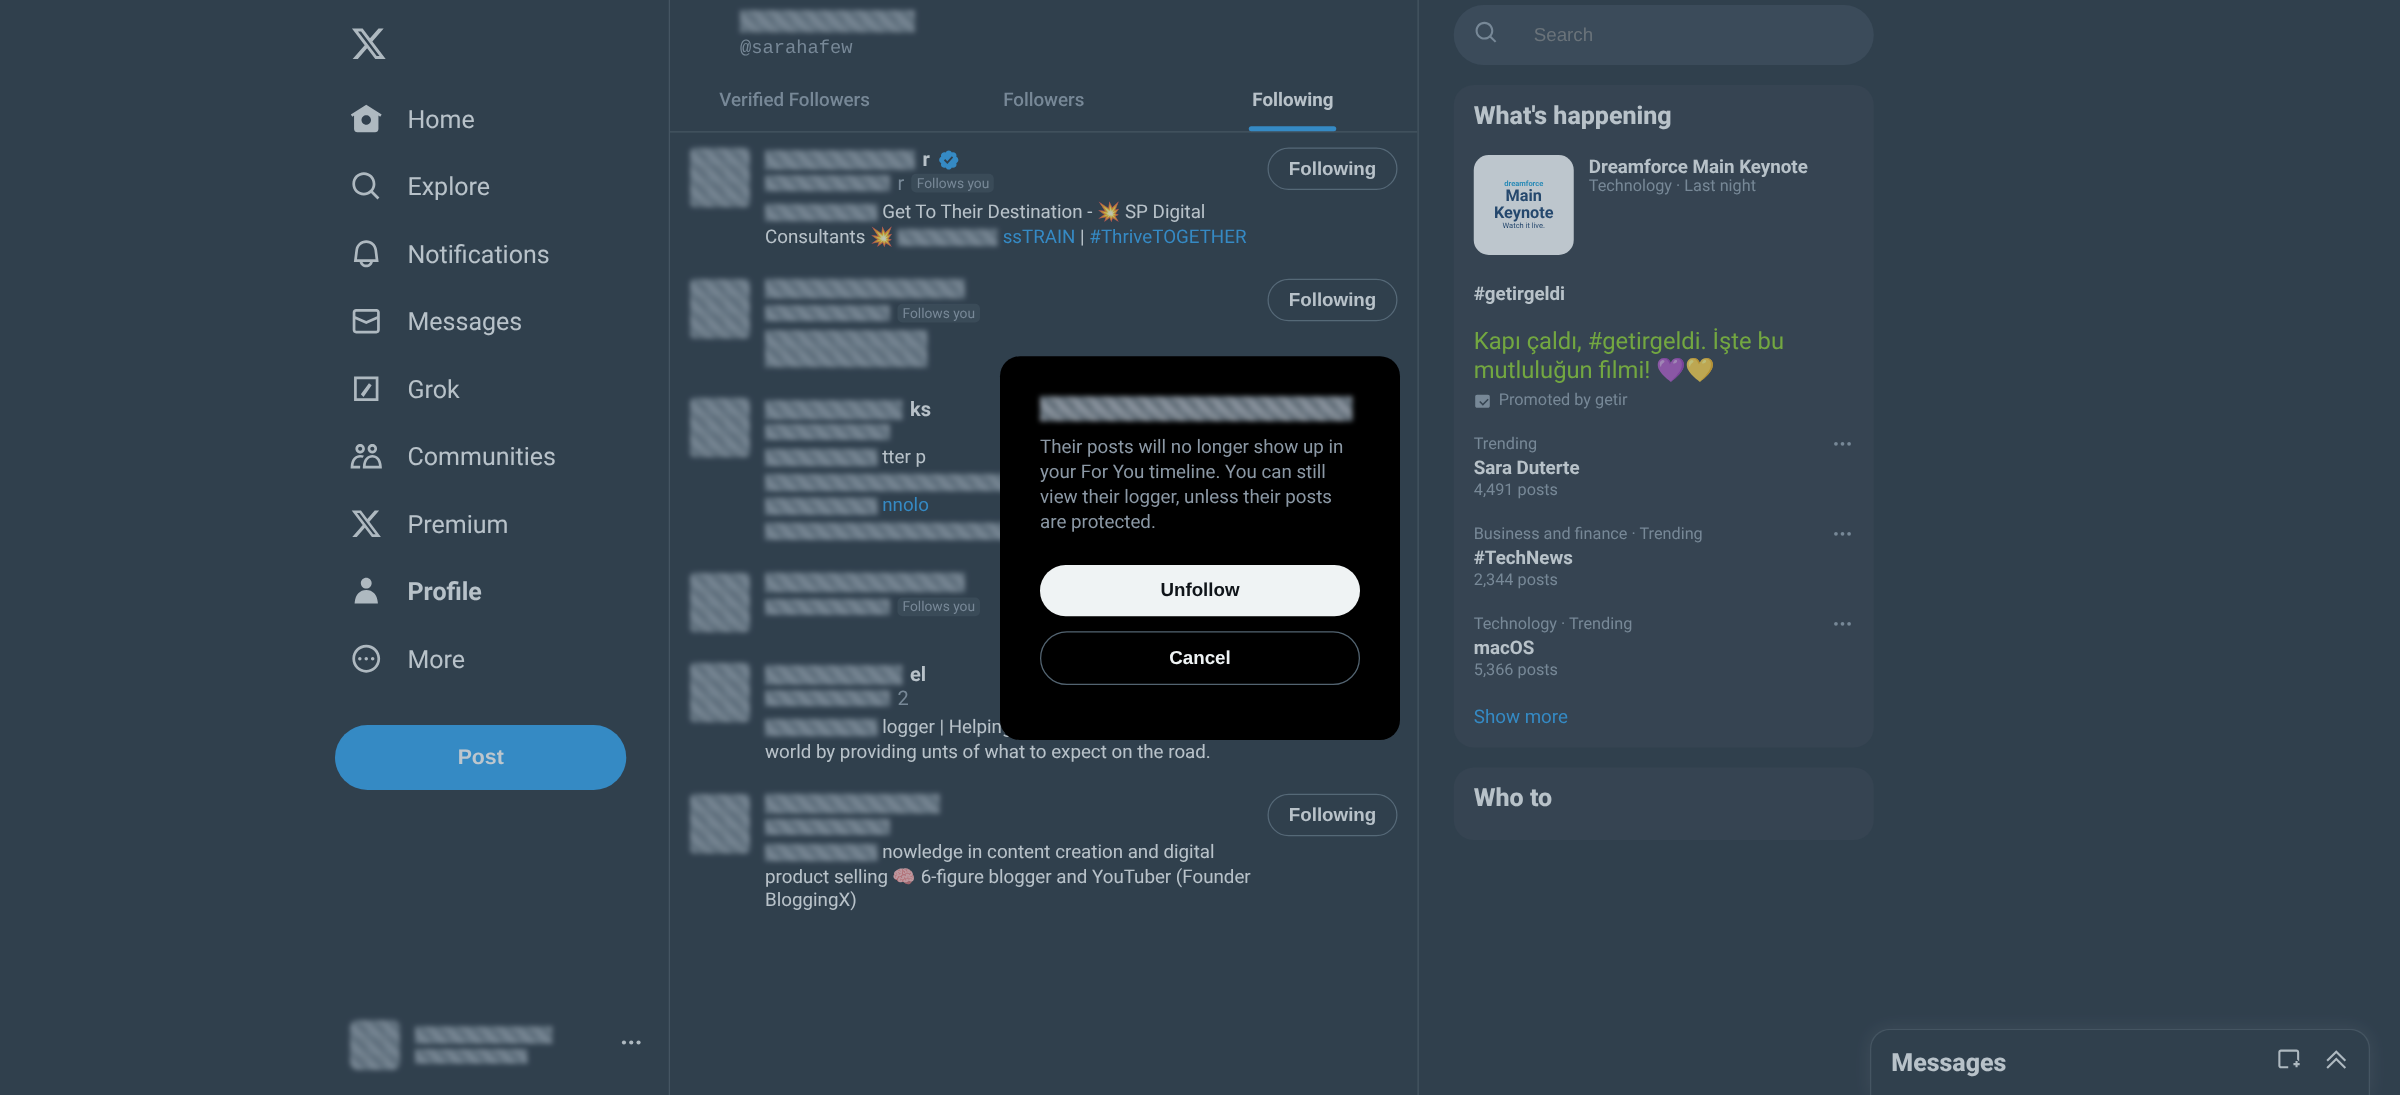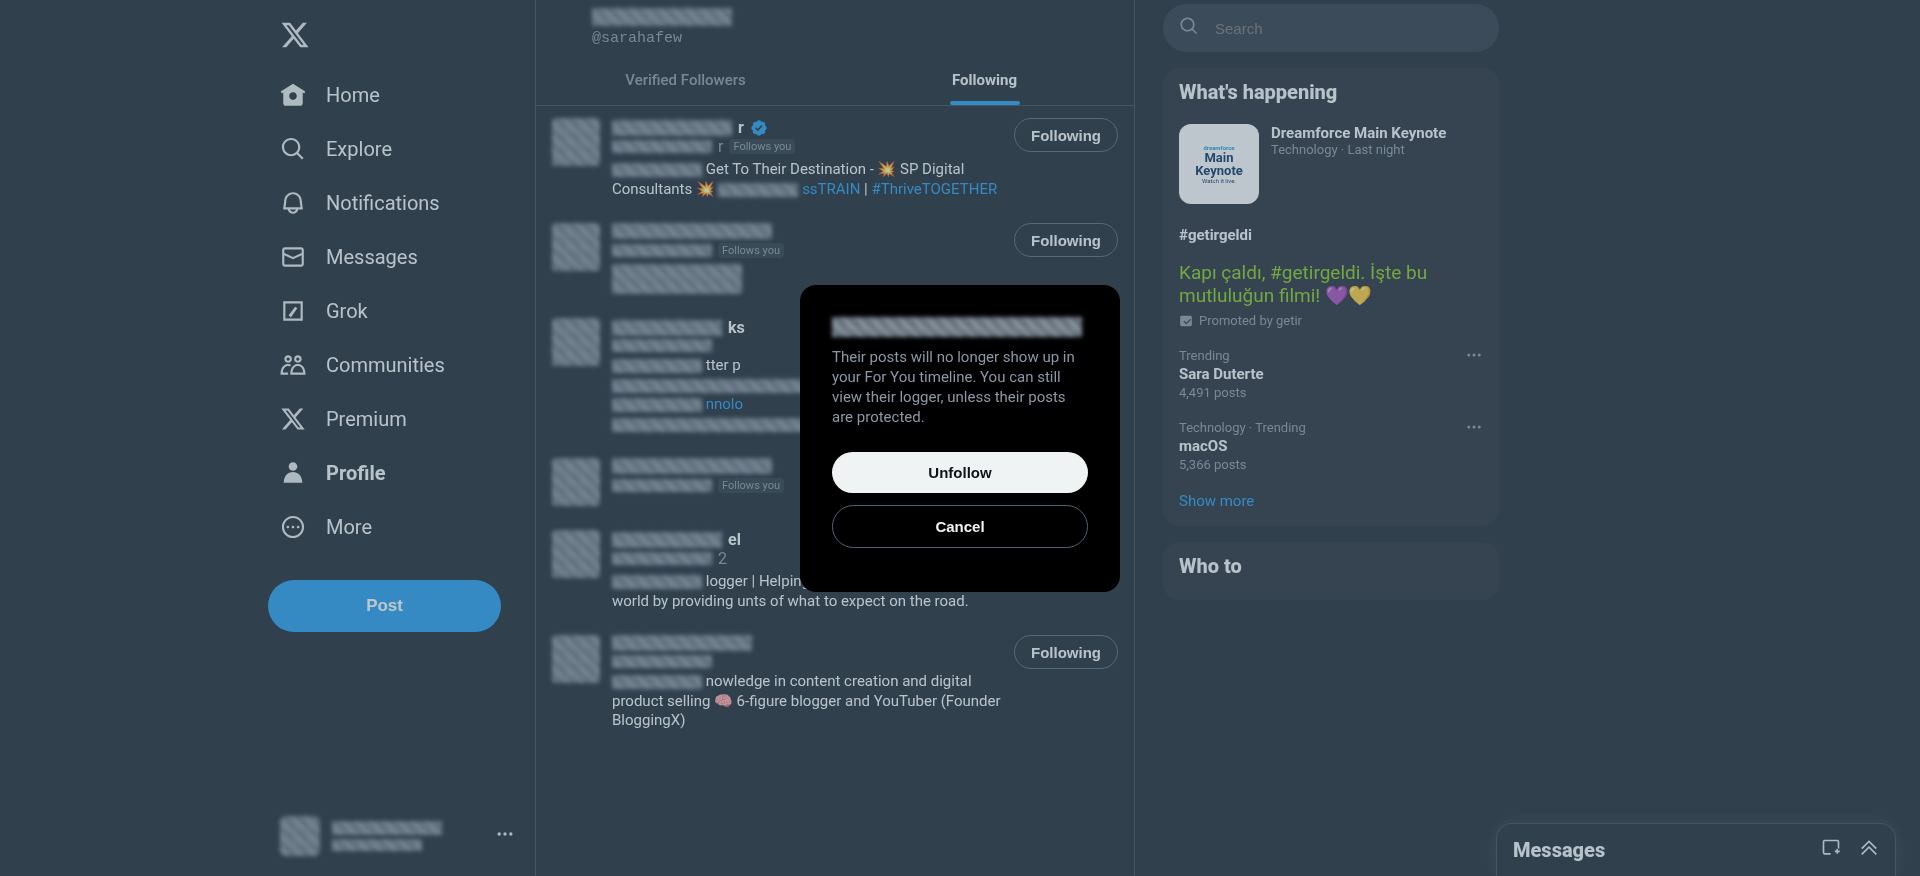--- a/index.html
+++ b/index.html
@@ -130,21 +130,21 @@
 }
 .sidebar-right {
   width: 380px;
   padding: 4px 16px 0 28px;
 }
 .search-box {
   background: #273340;
   border-radius: 9999px;
   display: flex;
   align-items: center;
-  gap: 16px;
+  gap: 28px;
   padding: 12px 16px;
   margin-bottom: 16px;
 }
 .search-box input {
   background: transparent;
   border: none;
   color: #8b98a5;
   font-size: 15px;
   outline: none;
   flex: 1;
@@ -319,20 +319,21 @@
       <span style="opacity:0"><svg viewBox="0 0 24 24" width="20" height="20">
             <path d="M7.414 13l5.043 5.04-1.414 1.42L3.586 12l7.457-7.46 1.414 1.42L7.414 11H21v2H7.414z"></path>
           </svg></span>
       <div>
         <div class="pixelated pixelated-line"></div>
         <div class="username">@sarahafew</div>
       </div>
     </div>
     <div class="tabs">
       <div class="tab">Verified Followers</div>
+      <div class="tab">Followers</div>
       <div class="tab active">Following</div>
     </div>
     <div class="follow-list">
 
       <div class="follow-item">
         <div class="avatar-sm pixelated"></div>
         <div class="info">
           <div class="name-row">
             <span class="pixelated" style="height:16px;width:120px;display:inline-block"></span>
             <span style="font-weight:700">r</span>
@@ -464,20 +465,30 @@
         <div class="trend-cat">Trending</div>
         <div class="trend-name">Sara Duterte</div>
         <div class="trend-posts">4,491 posts</div>
         <span class="trend-more dim"><svg viewBox="0 0 24 24" width="18" height="18">
               <circle cx="5" cy="12" r="2"></circle>
               <circle cx="12" cy="12" r="2"></circle>
               <circle cx="19" cy="12" r="2"></circle>
             </svg></span>
       </div>
       <div class="trend-item">
+        <div class="trend-cat">Business and finance · Trending</div>
+        <div class="trend-name">#TechNews</div>
+        <div class="trend-posts">2,344 posts</div>
+        <span class="trend-more dim"><svg viewBox="0 0 24 24" width="18" height="18">
+              <circle cx="5" cy="12" r="2"></circle>
+              <circle cx="12" cy="12" r="2"></circle>
+              <circle cx="19" cy="12" r="2"></circle>
+            </svg></span>
+      </div>
+      <div class="trend-item">
         <div class="trend-cat">Technology · Trending</div>
         <div class="trend-name">macOS</div>
         <div class="trend-posts">5,366 posts</div>
         <span class="trend-more dim"><svg viewBox="0 0 24 24" width="18" height="18">
               <circle cx="5" cy="12" r="2"></circle>
               <circle cx="12" cy="12" r="2"></circle>
               <circle cx="19" cy="12" r="2"></circle>
             </svg></span>
       </div>
       <div class="show-more">Show more</div>

